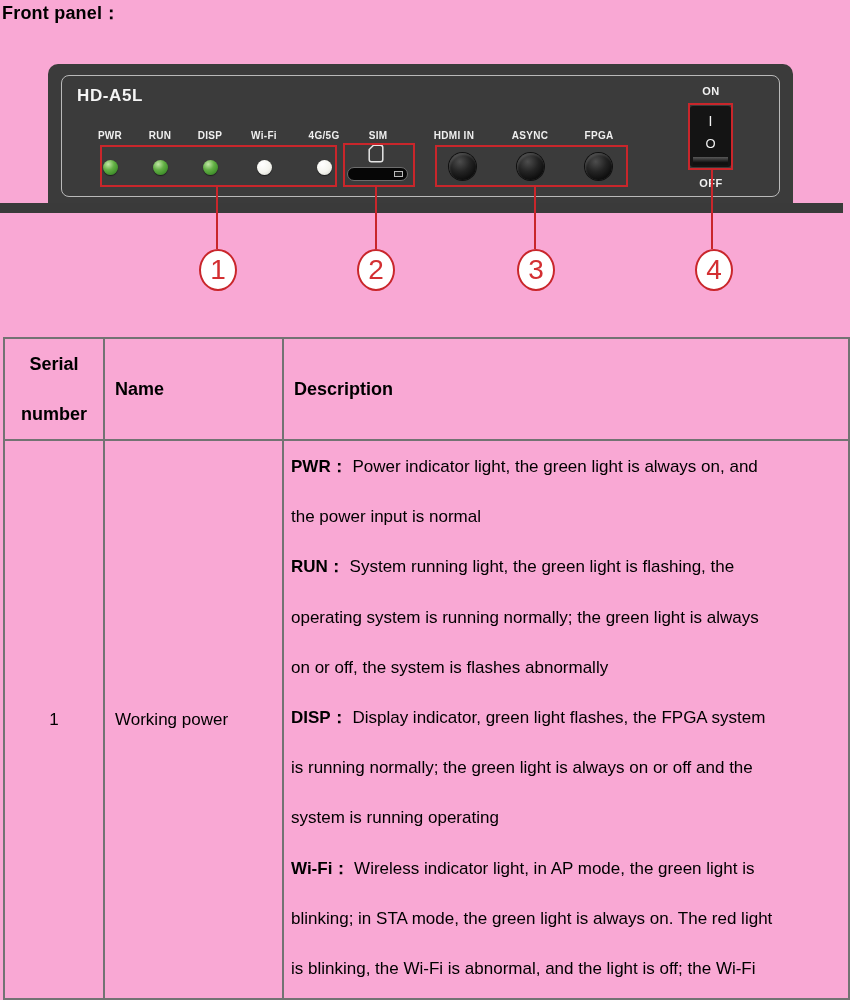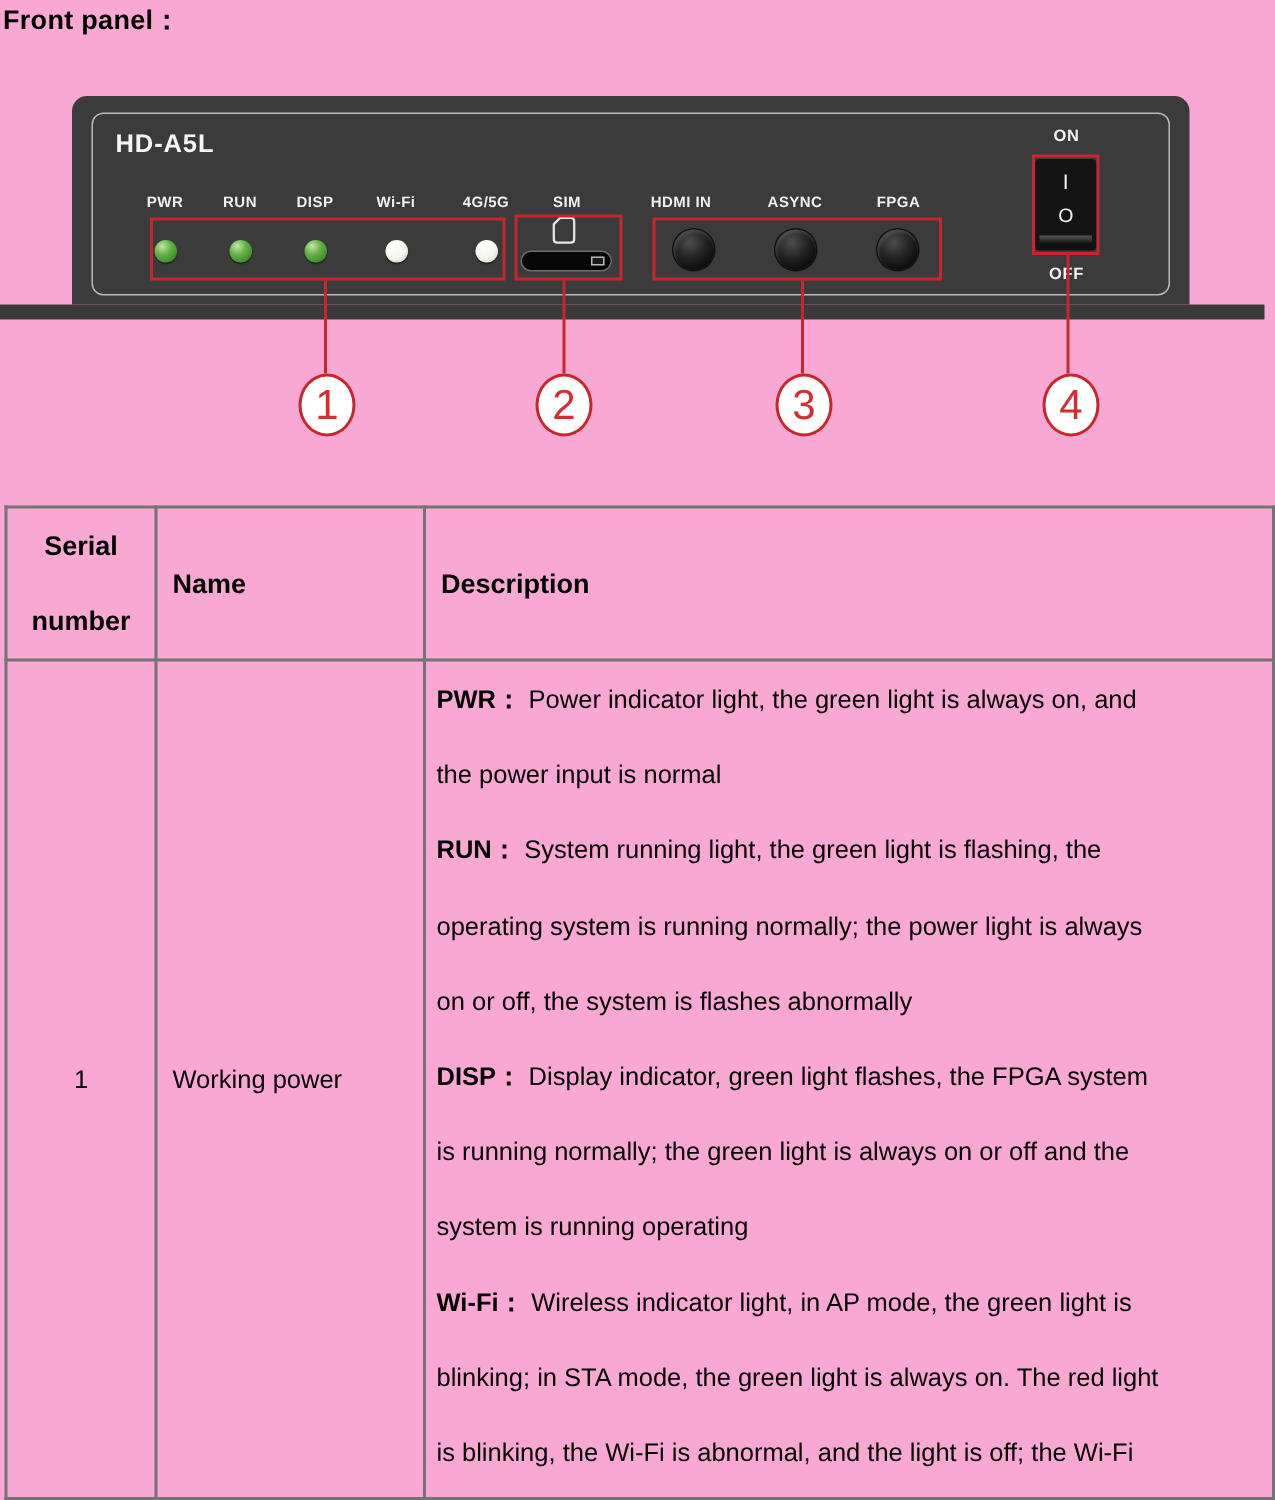--- a/index.html
+++ b/index.html
@@ -166,21 +166,21 @@
         <th class="c-name">Name</th>
         <th class="c-desc">Description</th>
       </tr>
       <tr class="body-row">
         <td class="c-serial">1</td>
         <td class="c-name">Working power</td>
         <td class="c-desc">
           <div class="desc-line"><b>PWR：</b><span> Power indicator light, the green light is always on, and</span></div>
           <div class="desc-line"><b></b><span>the power input is normal</span></div>
           <div class="desc-line"><b>RUN：</b><span> System running light, the green light is flashing, the</span></div>
-          <div class="desc-line"><b></b><span>operating system is running normally; the power light is always</span></div>
+          <div class="desc-line"><b></b><span>operating system is running normally; the green light is always</span></div>
           <div class="desc-line"><b></b><span>on or off, the system is flashes abnormally</span></div>
           <div class="desc-line"><b>DISP：</b><span> Display indicator, green light flashes, the FPGA system</span></div>
           <div class="desc-line"><b></b><span>is running normally; the green light is always on or off and the</span></div>
           <div class="desc-line"><b></b><span>system is running operating</span></div>
           <div class="desc-line"><b>Wi-Fi：</b><span> Wireless indicator light, in AP mode, the green light is</span></div>
           <div class="desc-line"><b></b><span>blinking; in STA mode, the green light is always on. The red light</span></div>
           <div class="desc-line"><b></b><span>is blinking, the Wi-Fi is abnormal, and the light is off; the Wi-Fi</span></div>
         </td>
       </tr>
     </tbody>

